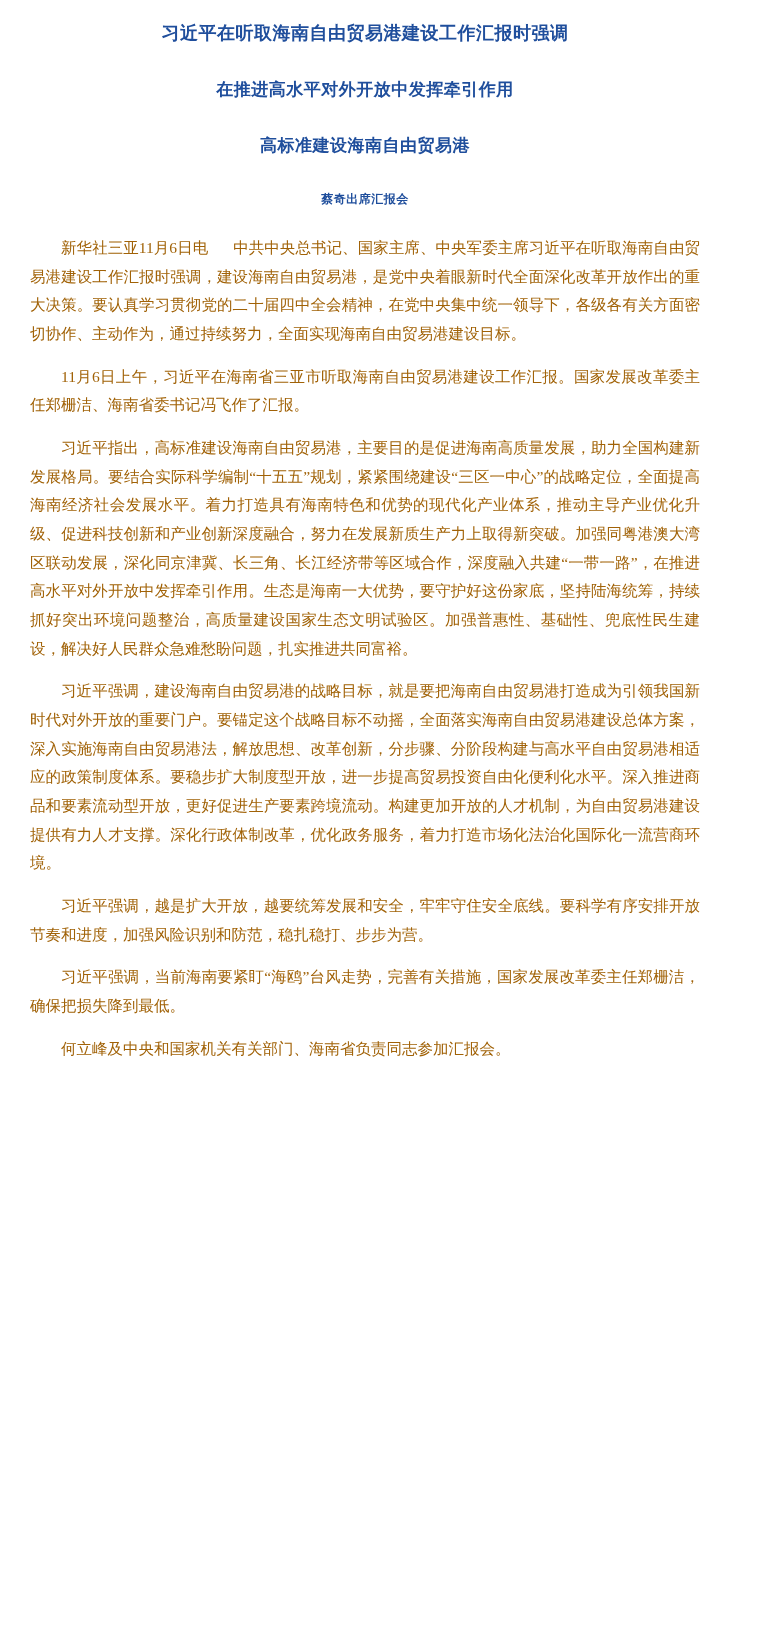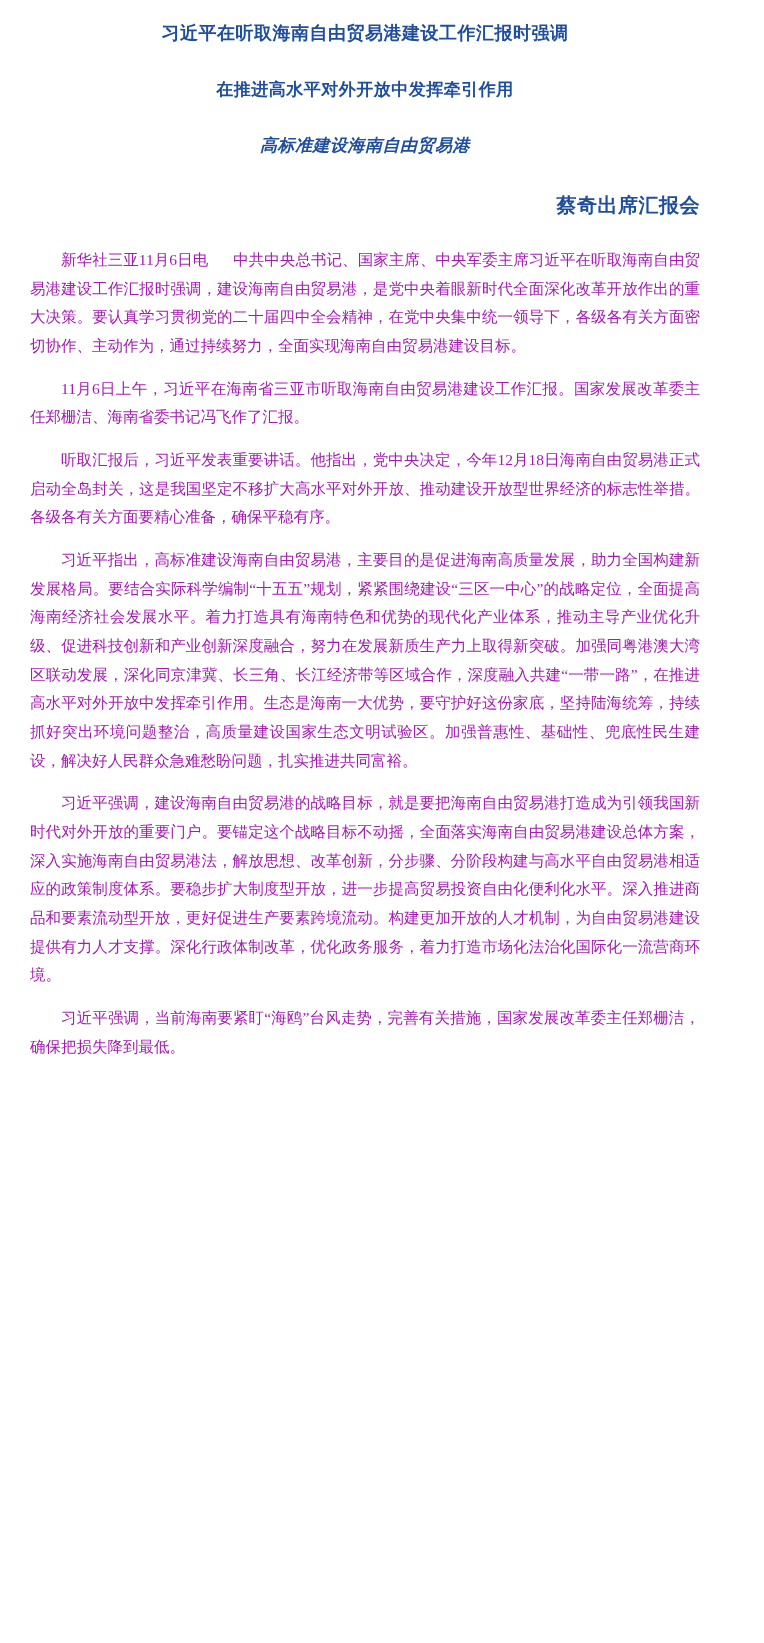--- a/index.html
+++ b/index.html
@@ -32,34 +32,32 @@
     font-size: 18px;
     margin: 6px 0 0 0;
   }
   .headline.sub1 {
     font-size: 17px;
     margin: 30px 0 0 0;
   }
   .headline.sub2 {
     font-size: 17px;
     margin: 30px 0 0 0;
-    font-style: italic;
   }
   .headline.sub3 {
-    font-size: 20px;
+    font-size: 12px;
     margin: 32px 0 0 0;
-    text-align: right;
   }
   .article p {
     font-size: 15.5px;
     line-height: 1.85;
     margin: 0 0 14px 0;
     text-indent: 2em;
     text-align: justify;
-    color: #a21caf;
+    color: #a16207;
     font-family: "Liberation Serif", "DejaVu Serif", serif;
   }
   .article p .dateline-gap {
     display: inline-block;
     width: 1.6em;
   }
 </style>
 </head>
 <body>
 
@@ -68,19 +66,20 @@
   <div class="headline-block">
     <h1 class="headline main">习近平在听取海南自由贸易港建设工作汇报时强调</h1>
     <h2 class="headline sub1">在推进高水平对外开放中发挥牵引作用</h2>
     <h2 class="headline sub2">高标准建设海南自由贸易港</h2>
     <h3 class="headline sub3">蔡奇出席汇报会</h3>
   </div>
 
   <div class="article">
     <p><span>新华社三亚11月6日电</span><span class="dateline-gap"></span><span>中共中央总书记、国家主席、中央军委主席习近平在听取海南自由贸易港建设工作汇报时强调，建设海南自由贸易港，是党中央着眼新时代全面深化改革开放作出的重大决策。要认真学习贯彻党的二十届四中全会精神，在党中央集中统一领导下，各级各有关方面密切协作、主动作为，通过持续努力，全面实现海南自由贸易港建设目标。</span></p>
     <p>11月6日上午，习近平在海南省三亚市听取海南自由贸易港建设工作汇报。国家发展改革委主任郑栅洁、海南省委书记冯飞作了汇报。</p>
-    <p>听取汇报后，习近平发表重要讲话。他指出，党中央决定，今年12月18日海南自由贸易港正式启动全岛封关，这是我国坚定不移扩大高水平对外开放、推动建设开放型世界经济的标志性举措。各级各有关方面要精心准备，确保平稳有序。</p>
     <p>习近平指出，高标准建设海南自由贸易港，主要目的是促进海南高质量发展，助力全国构建新发展格局。要结合实际科学编制“十五五”规划，紧紧围绕建设“三区一中心”的战略定位，全面提高海南经济社会发展水平。着力打造具有海南特色和优势的现代化产业体系，推动主导产业优化升级、促进科技创新和产业创新深度融合，努力在发展新质生产力上取得新突破。加强同粤港澳大湾区联动发展，深化同京津冀、长三角、长江经济带等区域合作，深度融入共建“一带一路”，在推进高水平对外开放中发挥牵引作用。生态是海南一大优势，要守护好这份家底，坚持陆海统筹，持续抓好突出环境问题整治，高质量建设国家生态文明试验区。加强普惠性、基础性、兜底性民生建设，解决好人民群众急难愁盼问题，扎实推进共同富裕。</p>
     <p>习近平强调，建设海南自由贸易港的战略目标，就是要把海南自由贸易港打造成为引领我国新时代对外开放的重要门户。要锚定这个战略目标不动摇，全面落实海南自由贸易港建设总体方案，深入实施海南自由贸易港法，解放思想、改革创新，分步骤、分阶段构建与高水平自由贸易港相适应的政策制度体系。要稳步扩大制度型开放，进一步提高贸易投资自由化便利化水平。深入推进商品和要素流动型开放，更好促进生产要素跨境流动。构建更加开放的人才机制，为自由贸易港建设提供有力人才支撑。深化行政体制改革，优化政务服务，着力打造市场化法治化国际化一流营商环境。</p>
+    <p>习近平强调，越是扩大开放，越要统筹发展和安全，牢牢守住安全底线。要科学有序安排开放节奏和进度，加强风险识别和防范，稳扎稳打、步步为营。</p>
     <p>习近平强调，当前海南要紧盯“海鸥”台风走势，完善有关措施，国家发展改革委主任郑栅洁，确保把损失降到最低。</p>
+    <p>何立峰及中央和国家机关有关部门、海南省负责同志参加汇报会。</p>
   </div>
 
 </div>
 
 </body></html>

